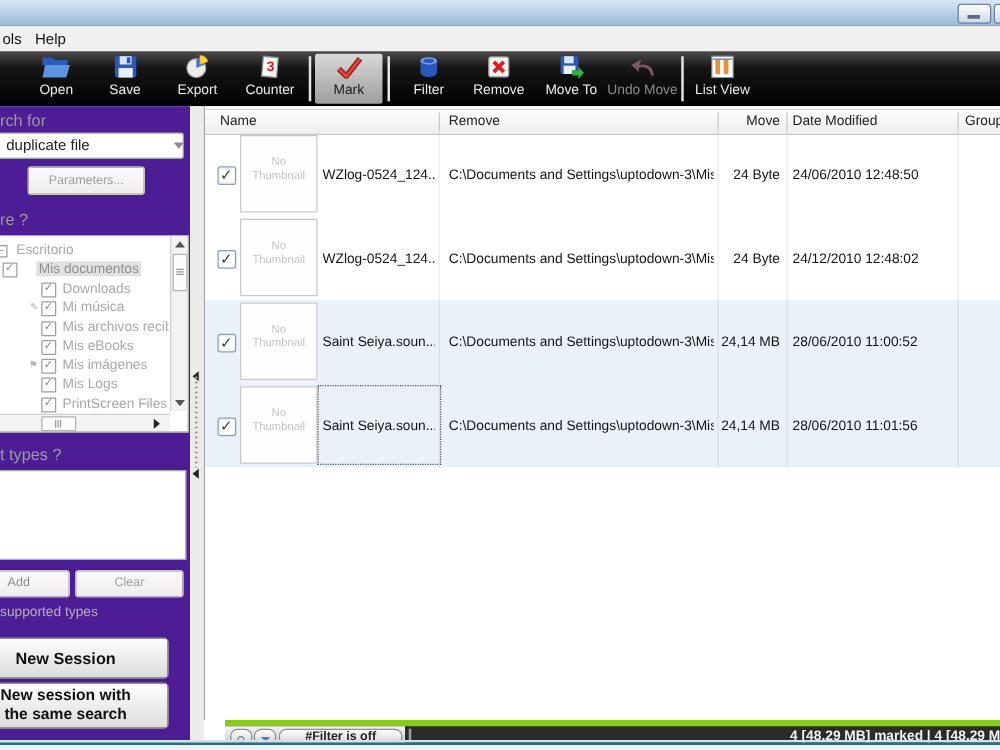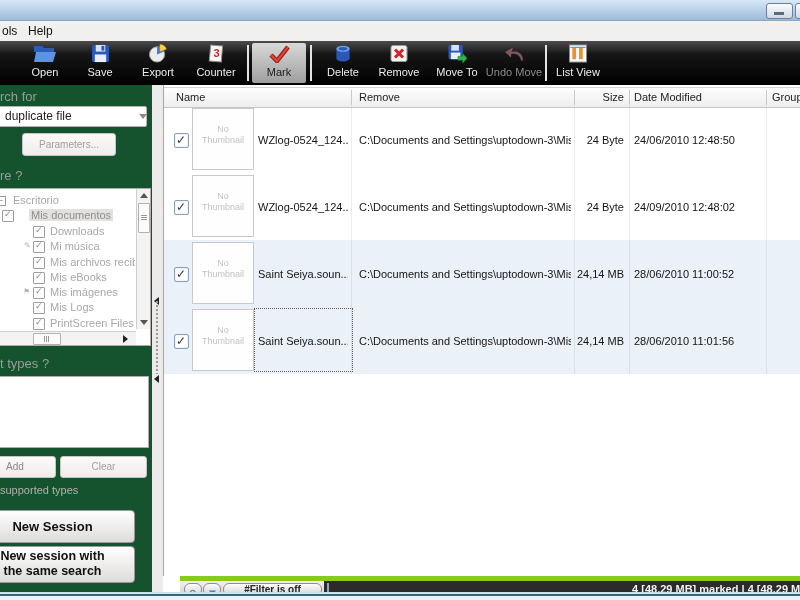--- a/index.html
+++ b/index.html
@@ -22,21 +22,21 @@
   .toolbar{position:absolute;left:0;top:41px;width:800px;height:44px;
     background:linear-gradient(180deg,#4c4c4c 0%,#161616 30%,#000 100%);}
   .tbtn{position:absolute;top:2px;height:40px;width:54px;text-align:center;cursor:default;}
   .tbtn .ticon{display:block;height:22px;margin-top:1px;}
   .tbtn .tlabel{display:block;font-size:11px;color:#ececec;line-height:13px;white-space:nowrap;}
   .tbtn.active{background:linear-gradient(180deg,#d9d9d9,#9e9e9e);border-radius:2px;}
   .tbtn.active .tlabel{color:#1a1a1a;}
   .tbtn.disabled .tlabel{color:#8b8b8b;}
   .tsep{position:absolute;top:4px;height:36px;width:2px;background:#e3e3e3;}
   
-  .sidebar{position:absolute;left:0;top:85px;width:152px;height:507px;background:#14532d;overflow:hidden;}
+  .sidebar{position:absolute;left:0;top:85px;width:152px;height:507px;background:#4c1d95;overflow:hidden;}
   .sblabel{position:absolute;left:0;font-size:13px;color:#9b9b9b;white-space:nowrap;}
   .combo{position:absolute;left:-6px;top:21px;width:141px;height:19px;background:#fff;
     border:1px solid #b3b3b3;border-radius:2px;font-size:12px;color:#222;line-height:19px;padding-left:10px;}
   .comboarrow{position:absolute;left:139px;top:29px;width:0;height:0;
     border-left:4px solid transparent;border-right:4px solid transparent;border-top:5px solid #8a8a8a;}
   .sbtn{position:absolute;background:linear-gradient(180deg,#fbfafa,#eeedeb);border:1px solid #c6c5c3;
     border-radius:3px;font-size:10px;color:#a0a0a0;text-align:center;}
   .params{left:22px;top:48px;width:92px;height:21px;line-height:21px;}
   
   .treebox{position:absolute;left:-6px;top:103px;width:155px;height:156px;background:#fff;border:1px solid #adadad;overflow:hidden;}
@@ -180,21 +180,21 @@
     </div>
     <div class="tsep" style="left:310px"></div>
     <div class="tbtn" style="left:316px">
       <span class="ticon">
         <svg width="20" height="19" viewBox="0 0 20 20">
             <path d="M3 5 v10 a7 3.5 0 0 0 14 0 V5" fill="#2b57b8"></path>
             <ellipse cx="10" cy="5" rx="7" ry="3.2" fill="#6fa0e8"></ellipse>
             <ellipse cx="10" cy="5" rx="4.5" ry="1.8" fill="#2b57b8"></ellipse>
           </svg>
       </span>
-      <span class="tlabel">Delete</span>
+      <span class="tlabel">Filter</span>
     </div>
     <div class="tbtn" style="left:428px;width:58px">
       <span class="ticon">
         <svg width="21" height="19" viewBox="0 0 21 20">
             <rect x="1" y="1" width="15" height="15" rx="1.5" fill="#2b57b8"></rect>
             <rect x="4" y="1" width="8" height="6" fill="#d7e4f8"></rect>
             <rect x="3.5" y="9" width="10" height="7" fill="#e8eefb"></rect>
             <path d="M11 13 h5 v-3 l4.5 5 -4.5 5 v-3 h-5 z" fill="#35b54a" stroke="#1c8a33" stroke-width="0.6"></path>
           </svg>
       </span>
@@ -303,21 +303,21 @@
   <div class="splitter">
     <span class="sparr" style="top:212px"></span>
     <div class="sphandle"></div>
     <span class="sparr" style="top:290px"></span>
   </div>
 
   <div class="listpane">
     <div class="lheader">
       <span class="hcell" style="left:12px">Name</span>
       <span class="hcell" style="left:195px">Remove</span>
-      <span class="hcell" style="left:390px;width:70px;text-align:right">Size</span>
+      <span class="hcell" style="left:390px;width:70px;text-align:right">Move</span>
       <span class="hcell" style="left:470px">Date Modified</span>
       <span class="hcell" style="left:608px">Group</span>
       <span class="hsep" style="left:187px"></span>
       <span class="hsep" style="left:410px"></span>
       <span class="hsep" style="left:465px"></span>
       <span class="hsep" style="left:602px"></span>
     </div>
 
     <div class="groupblue"></div>
     <span class="colsep" style="left:187px"></span>
@@ -332,21 +332,21 @@
       <span class="cell c-folder">C:\Documents and Settings\uptodown-3\Mis d...</span>
       <span class="cell c-size">24 Byte</span>
       <span class="cell c-date">24/06/2010 12:48:50</span>
     </div>
     <div class="lrow" style="top:88px">
       <span class="lcb"></span>
       <div class="thumb"><span>No Thumbnail</span></div>
       <span class="cell c-name">WZlog-0524_124...</span>
       <span class="cell c-folder">C:\Documents and Settings\uptodown-3\Mis d...</span>
       <span class="cell c-size">24 Byte</span>
-      <span class="cell c-date">24/09/2010 12:48:02</span>
+      <span class="cell c-date">24/12/2010 12:48:02</span>
     </div>
     <div class="lrow" style="top:155px">
       <span class="lcb"></span>
       <div class="thumb"><span>No Thumbnail</span></div>
       <span class="cell c-name">Saint Seiya.soun...</span>
       <span class="cell c-folder">C:\Documents and Settings\uptodown-3\Mis d...</span>
       <span class="cell c-size">24,14 MB</span>
       <span class="cell c-date">28/06/2010 11:00:52</span>
     </div>
     <div class="lrow" style="top:222px">

